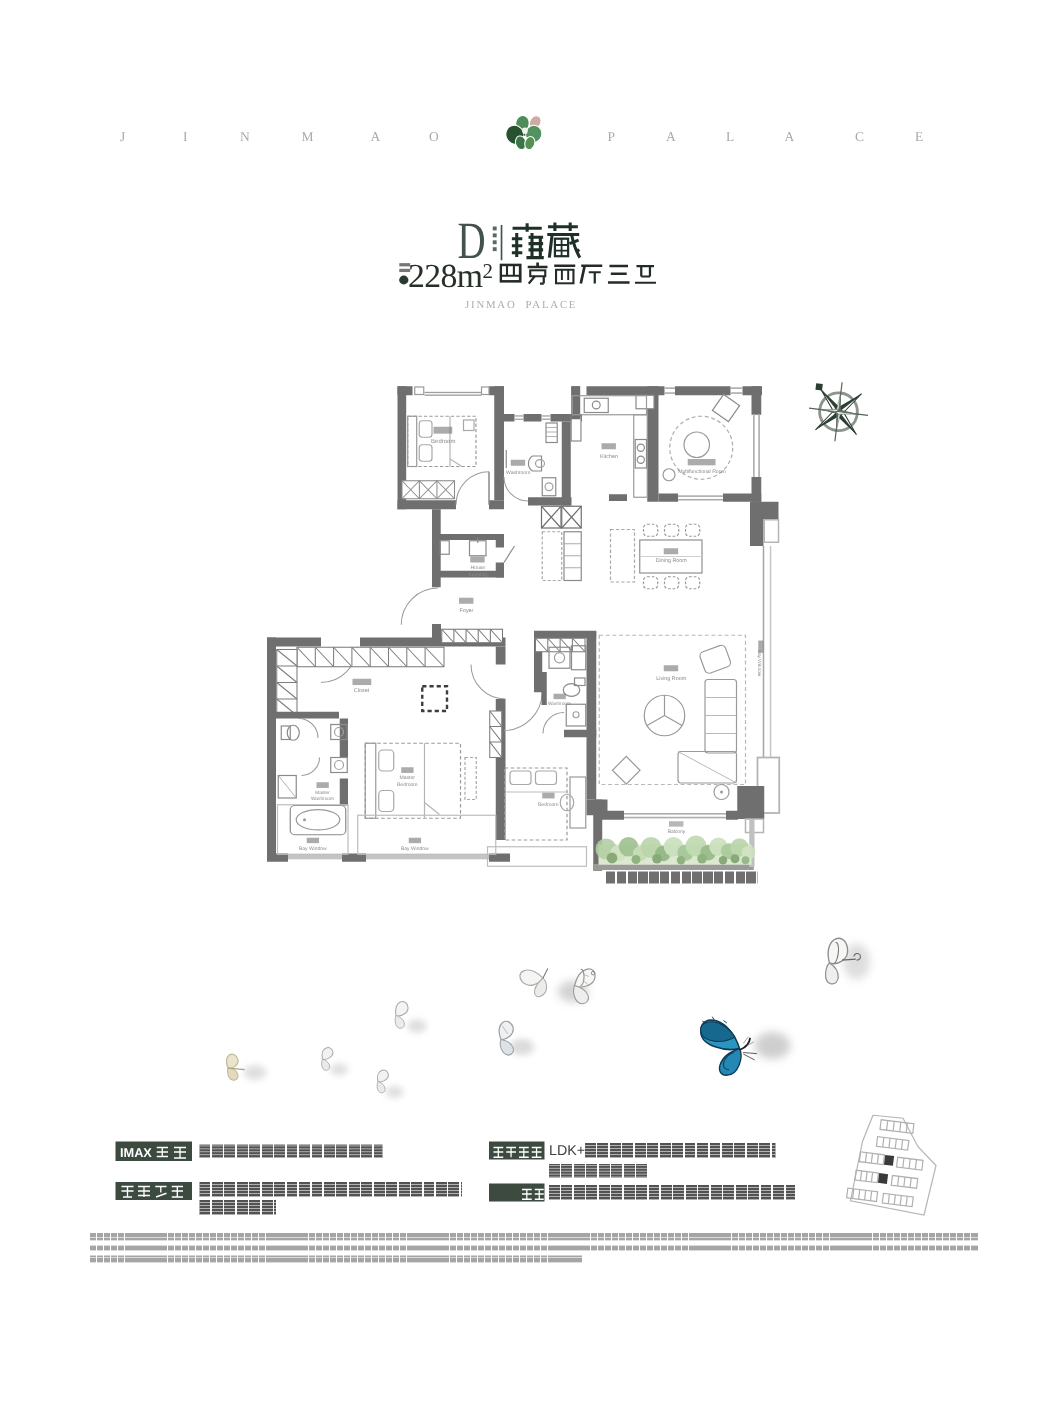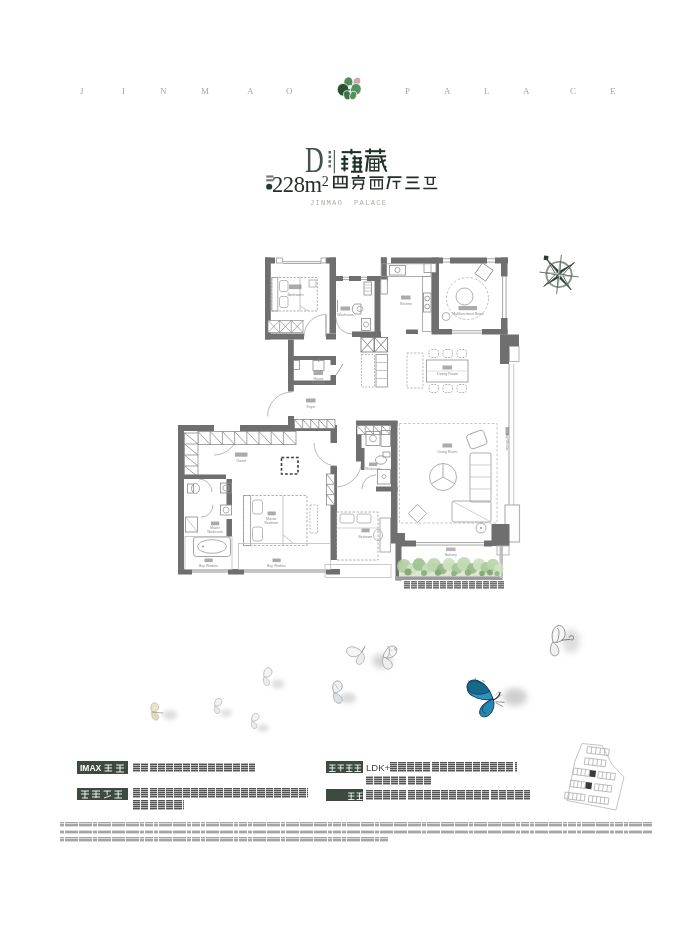--- a/index.html
+++ b/index.html
@@ -100,21 +100,21 @@
   <path d="M36.5,3.4 H50.5"></path>
   <rect x="37.7" y="6.2" width="11.6" height="9.6" stroke-width="1.4"></rect>
   <path d="M41.6,6.2 V13.5 M45.8,6.2 V13.5" stroke-width="1.3"></path>
   <path d="M54.5,3.4 H68.5 M56.8,3.4 L54.2,16"></path>
   <path d="M59.5,8 H67.5 M63.5,8 V16" stroke-width="1.5"></path>
   <path d="M73.3,3.6 H85.7 M74.2,9 H84.8 M72.3,15.2 H86.7"></path>
   <path d="M91.3,3.6 H103 M94.5,3.6 V11 M100.3,3.6 V11 M94.5,11 H100.3 M90.3,15.4 H104.3" stroke-width="1.5"></path>
  </g>
 </svg>
 
-<div class="abs" style="left:310px;top:198.5px;font-family:Liberation Mono, monospace;
+<div class="abs" style="left:310px;top:198.5px;font-family:Liberation Serif, serif;
      font-size:7.2px;color:#b3aba3;letter-spacing:1.2px;">JINMAO&nbsp;&nbsp;PALACE</div>
 
 <svg class="abs" style="left:0;top:0" width="700" height="943" viewBox="0 0 700 943">
 <g id="plan">
 
 <rect x="265" y="257.5" width="10" height="6" fill="#6f6f6f"></rect>
 <rect x="326" y="257.5" width="10" height="6" fill="#6f6f6f"></rect>
 
 <rect x="276.5" y="258" width="6" height="5" fill="#fff" stroke="#9a9a9a" stroke-width="0.8"></rect>
 <rect x="321" y="258" width="5" height="5" fill="#fff" stroke="#9a9a9a" stroke-width="0.8"></rect>

